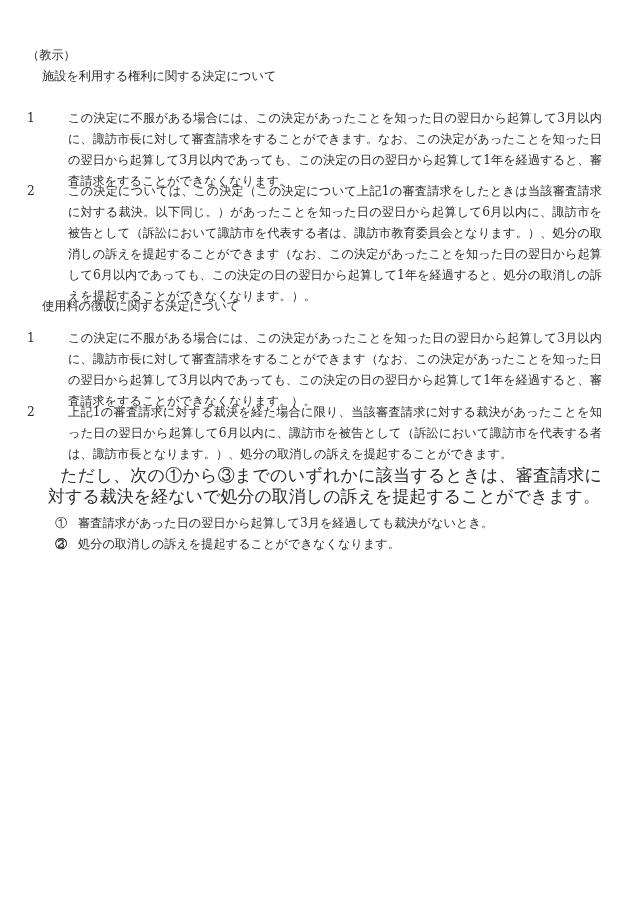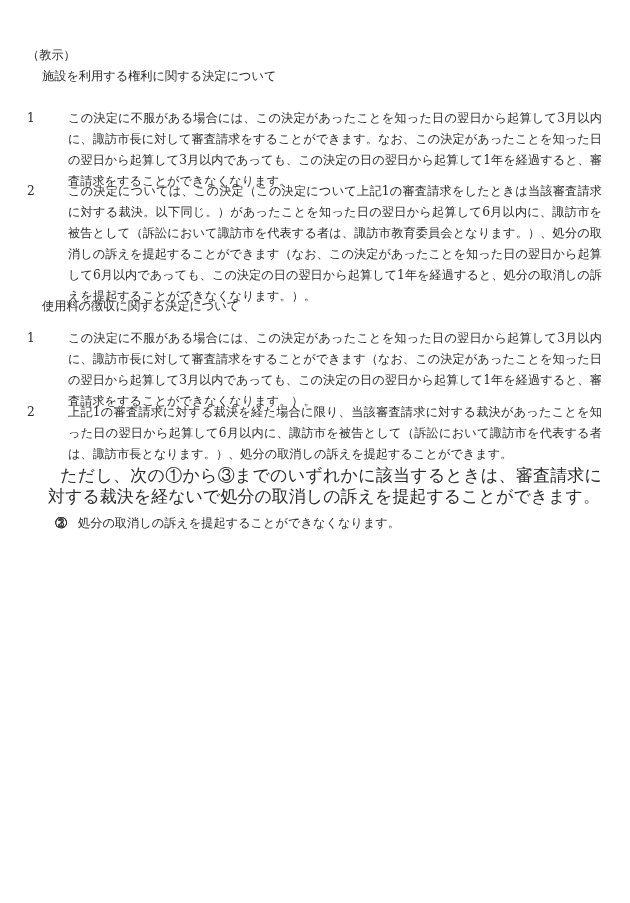--- a/index.html
+++ b/index.html
@@ -145,20 +145,21 @@
     <div class="item item-b2">
       <span class="num">2</span>
       <span class="body">上記1の審査請求に対する裁決を経た場合に限り、当該審査請求に対する裁決があったことを知った日の翌日から起算して6月以内に、諏訪市を被告として（訴訟において諏訪市を代表する者は、諏訪市長となります。）、処分の取消しの訴えを提起することができます。</span>
     </div>
 
     <div class="tadashi">ただし、次の①から③までのいずれかに該当するときは、審査請求に対する裁決を経ないで処分の取消しの訴えを提起することができます。</div>
 
     <div class="circ-list">
       <div class="circ-item">
         <span class="cnum">①</span>
+        <span>審査請求があった日の翌日から起算して3月を経過しても裁決がないとき。</span>
       </div>
       <div class="circ-item">
         <span class="cnum">②</span>
       </div>
       <div class="circ-item">
         <span class="cnum">③</span>
         <span>処分の取消しの訴えを提起することができなくなります。</span>
       </div>
     </div>
 

